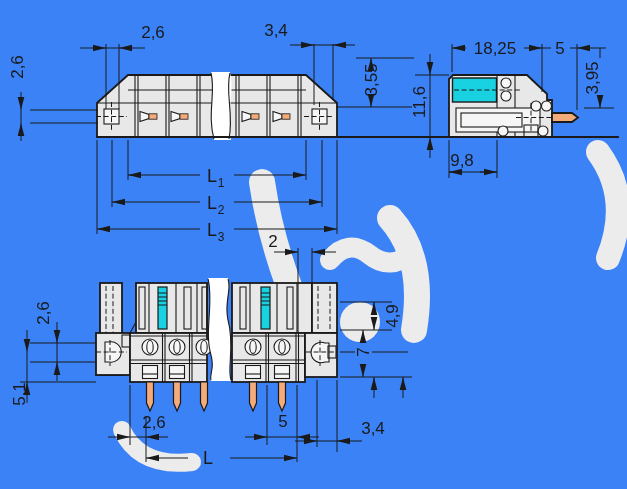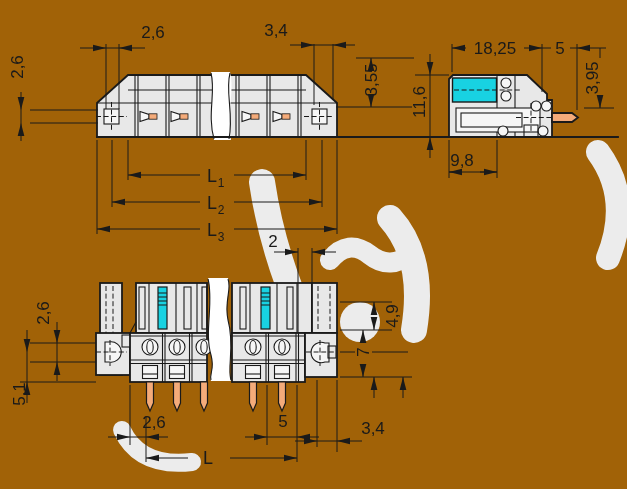--- a/index.html
+++ b/index.html
@@ -1,16 +1,16 @@
 <!DOCTYPE html>
 <html style="--line: #1a1a1a; --body-fill: #e8e8e8; --hole-fill: #f6f6f6; --accent-cyan: #18d2e2; --pin-orange: #f4ab7a; --watermark: #ececec;"><head>
 <meta charset="utf-8">
 <style>
   html,body{margin:0;padding:0;background:#ffffff;}
-  #stage{position:relative;width:627px;height:489px;background:#a16207;overflow:hidden;
+  #stage{position:relative;width:627px;height:489px;background:#3b82f6;overflow:hidden;
          font-family:"Liberation Sans",sans-serif;color:var(--line,#1a1a1a);}
   svg{display:block}
   .o {stroke:var(--line);stroke-width:1.8;fill:none;stroke-linejoin:miter;stroke-linecap:square}
   .i {stroke:var(--line);stroke-width:1.1;fill:none}
   .e {stroke:var(--line);stroke-width:1;fill:none}
   .d {stroke:var(--line);stroke-width:1;fill:none;stroke-dasharray:5 2.6}
   .body{fill:var(--body-fill)}
   .hole{fill:var(--hole-fill)}
   .cy {fill:var(--accent-cyan)}
   .pin{fill:var(--pin-orange)}

